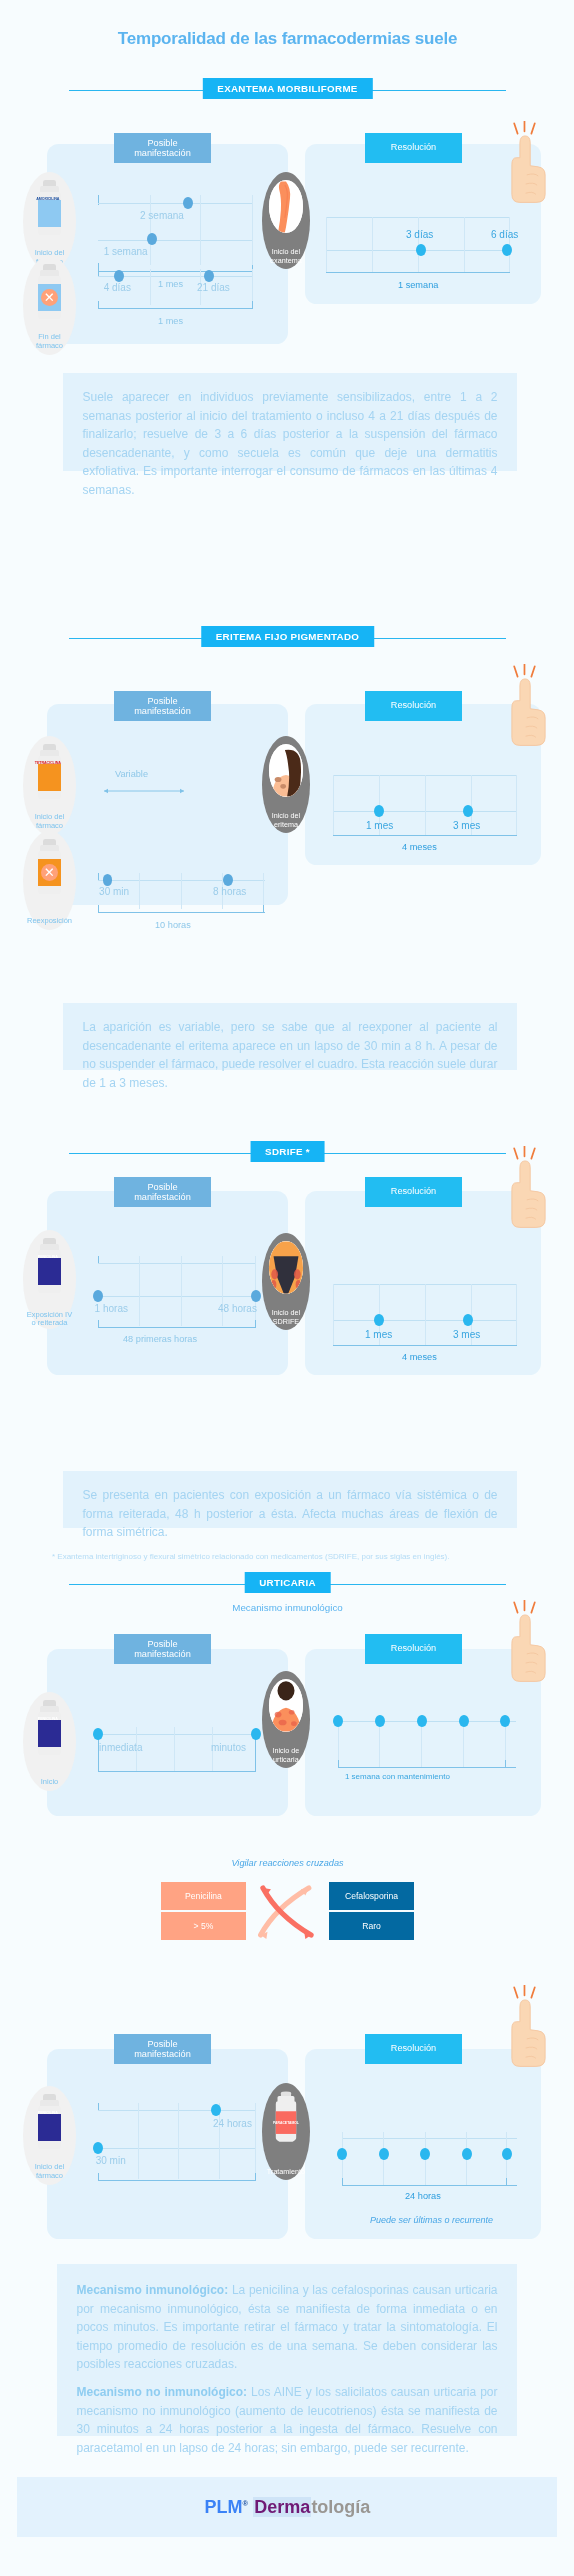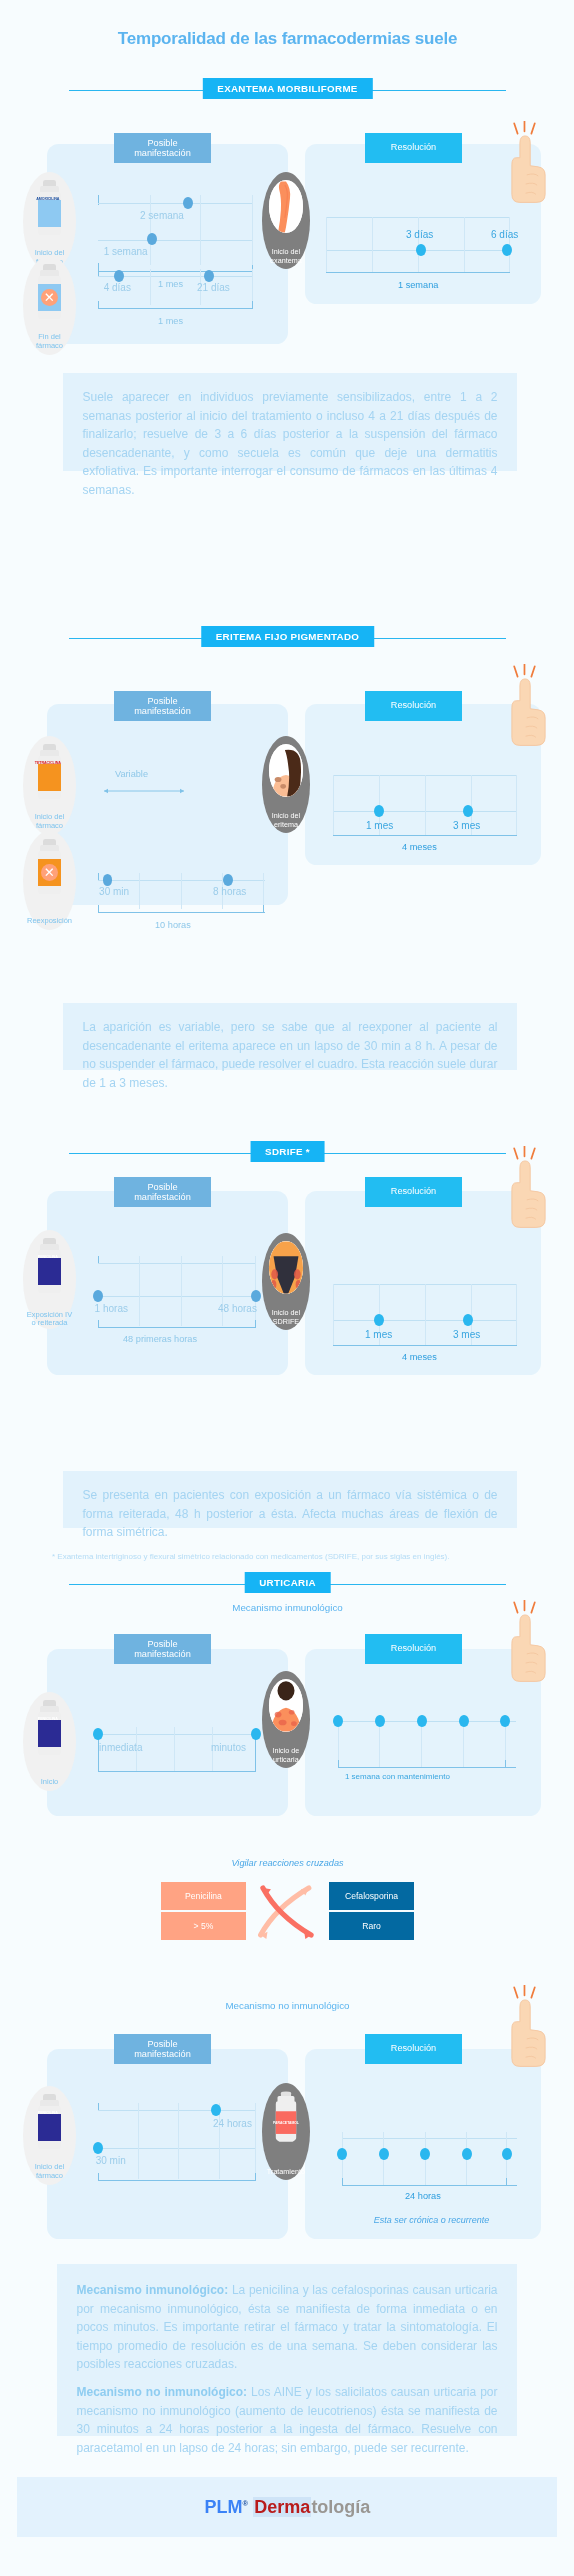--- a/index.html
+++ b/index.html
@@ -154,21 +154,21 @@
   .footer-bar {
     position:absolute; left:17px; width:540px; height:60px;
     background:#e3f2fd;
   }
   .logo {
     position:absolute; left:0; width:575px; text-align:center;
     font-size:18px; font-weight:bold; line-height:1;
   }
   .logo .plm  { color:#3b82f6; }
   .logo .reg  { font-size:7.5px; vertical-align:super; color:#1b4fa0; }
-  .logo .derm { color:#b91c1c; background:#cfe4f7; padding:0 1.1px; }
+  .logo .derm { color:#701a75; background:#cfe4f7; padding:0 1.1px; }
   .logo .tolo { color:#9a9793; }
 </style>
 </head>
 <body>
 
 <div class="page">
 
   <div class="main-title">Temporalidad de las farmacodermias suele</div>
 
   <div class="sec-head" style="top:78px;">
@@ -599,21 +599,20 @@
   <div class="cr-cell r" style="left:329px; top:1912px;">Raro</div>
   <svg style="position:absolute; left:248px; top:1880px;" width="78" height="62" viewBox="0 0 136 108">
     <path d="M22 96 q26 -48 84 -82" stroke="#ffbda6" stroke-width="9" fill="none" stroke-linecap="round"></path>
     <path d="M106 14 l-14 2 l8 11 z" fill="#ffbda6"></path>
     <path d="M22 96 l12 -6 l-2 13 z" fill="#ffbda6"></path>
     <path d="M26 14 q26 48 84 82" stroke="#fa7063" stroke-width="9" fill="none" stroke-linecap="round"></path>
     <path d="M26 14 l14 2 l-8 11 z" fill="#fa7063"></path>
     <path d="M110 96 l-12 -6 l2 13 z" fill="#fa7063"></path>
   </svg>
 
-  <div class="sub-label" style="top:2000px;">Mecanismo no inmunológico</div>
 
   <svg class="hand" style="left:506px; top:1985px;" viewBox="0 0 78 150">
     <g stroke="#f07c3c" stroke-width="3" stroke-linecap="round">
       <line x1="20" y1="22" x2="14" y2="4"></line>
         <line x1="32" y1="18" x2="32" y2="0"></line>
         <line x1="44" y1="22" x2="50" y2="4"></line>
     </g>
     <path d="M24 38 q0-12 9-12 q9 0 9 12 l0 40 l14 2 q12 2 12 14 l0 34 q0 14 -16 14 l-28 0 q-14 0 -14 -14 l0 -52 q0-12 8-12 l6 0 z" fill="#fad7b4" stroke="#f3c49c" stroke-width="1.5"></path>
     <g stroke="#f3c49c" stroke-width="1.4" fill="none">
       <path d="M36 94 q14 -4 20 2"></path>
@@ -687,21 +686,21 @@
     <div class="cap" style="left:0; top:46px; height:8px;"></div>
     <div class="cap" style="left:164px; top:46px; height:8px;"></div>
     <div class="dot bright" style="left:-4.6px; top:16px;"></div>
     <div class="dot bright" style="left:37px; top:16px;"></div>
     <div class="dot bright" style="left:78px; top:16px;"></div>
     <div class="dot bright" style="left:120px; top:16px;"></div>
     <div class="dot bright" style="left:160px; top:16px;"></div>
     <div class="tlab strong" style="left:63px; top:59px;">24 horas</div>
   </div>
 
-  <div style="position:absolute; left:328px; top:2215px; width:207px; text-align:center; color:#4aa7e6; font-size:9px; font-style:italic;">Esta ser crónica o recurrente</div>
+  <div style="position:absolute; left:328px; top:2215px; width:207px; text-align:center; color:#4aa7e6; font-size:9px; font-style:italic;">Puede ser últimas o recurrente</div>
 
   <div class="note" style="left:57px; top:2264px; width:460px; height:172px; padding:17px 19.5px;">
     <p style="margin-bottom:9.2px;">
       <b>Mecanismo inmunológico:</b><span> La penicilina y las cefalosporinas causan urticaria por mecanismo inmunológico, ésta se manifiesta de forma inmediata o en pocos minutos. Es importante retirar el fármaco y tratar la sintomatología. El tiempo promedio de resolución es de una semana. Se deben considerar las posibles reacciones cruzadas.</span>
     </p>
     <p>
       <b>Mecanismo no inmunológico:</b><span> Los AINE y los salicilatos causan urticaria por mecanismo no inmunológico (aumento de leucotrienos) ésta se manifiesta de 30 minutos a 24 horas posterior a  la ingesta del fármaco. Resuelve con paracetamol en un lapso de 24 horas; sin embargo, puede ser recurrente.</span>
     </p>
   </div>
 

